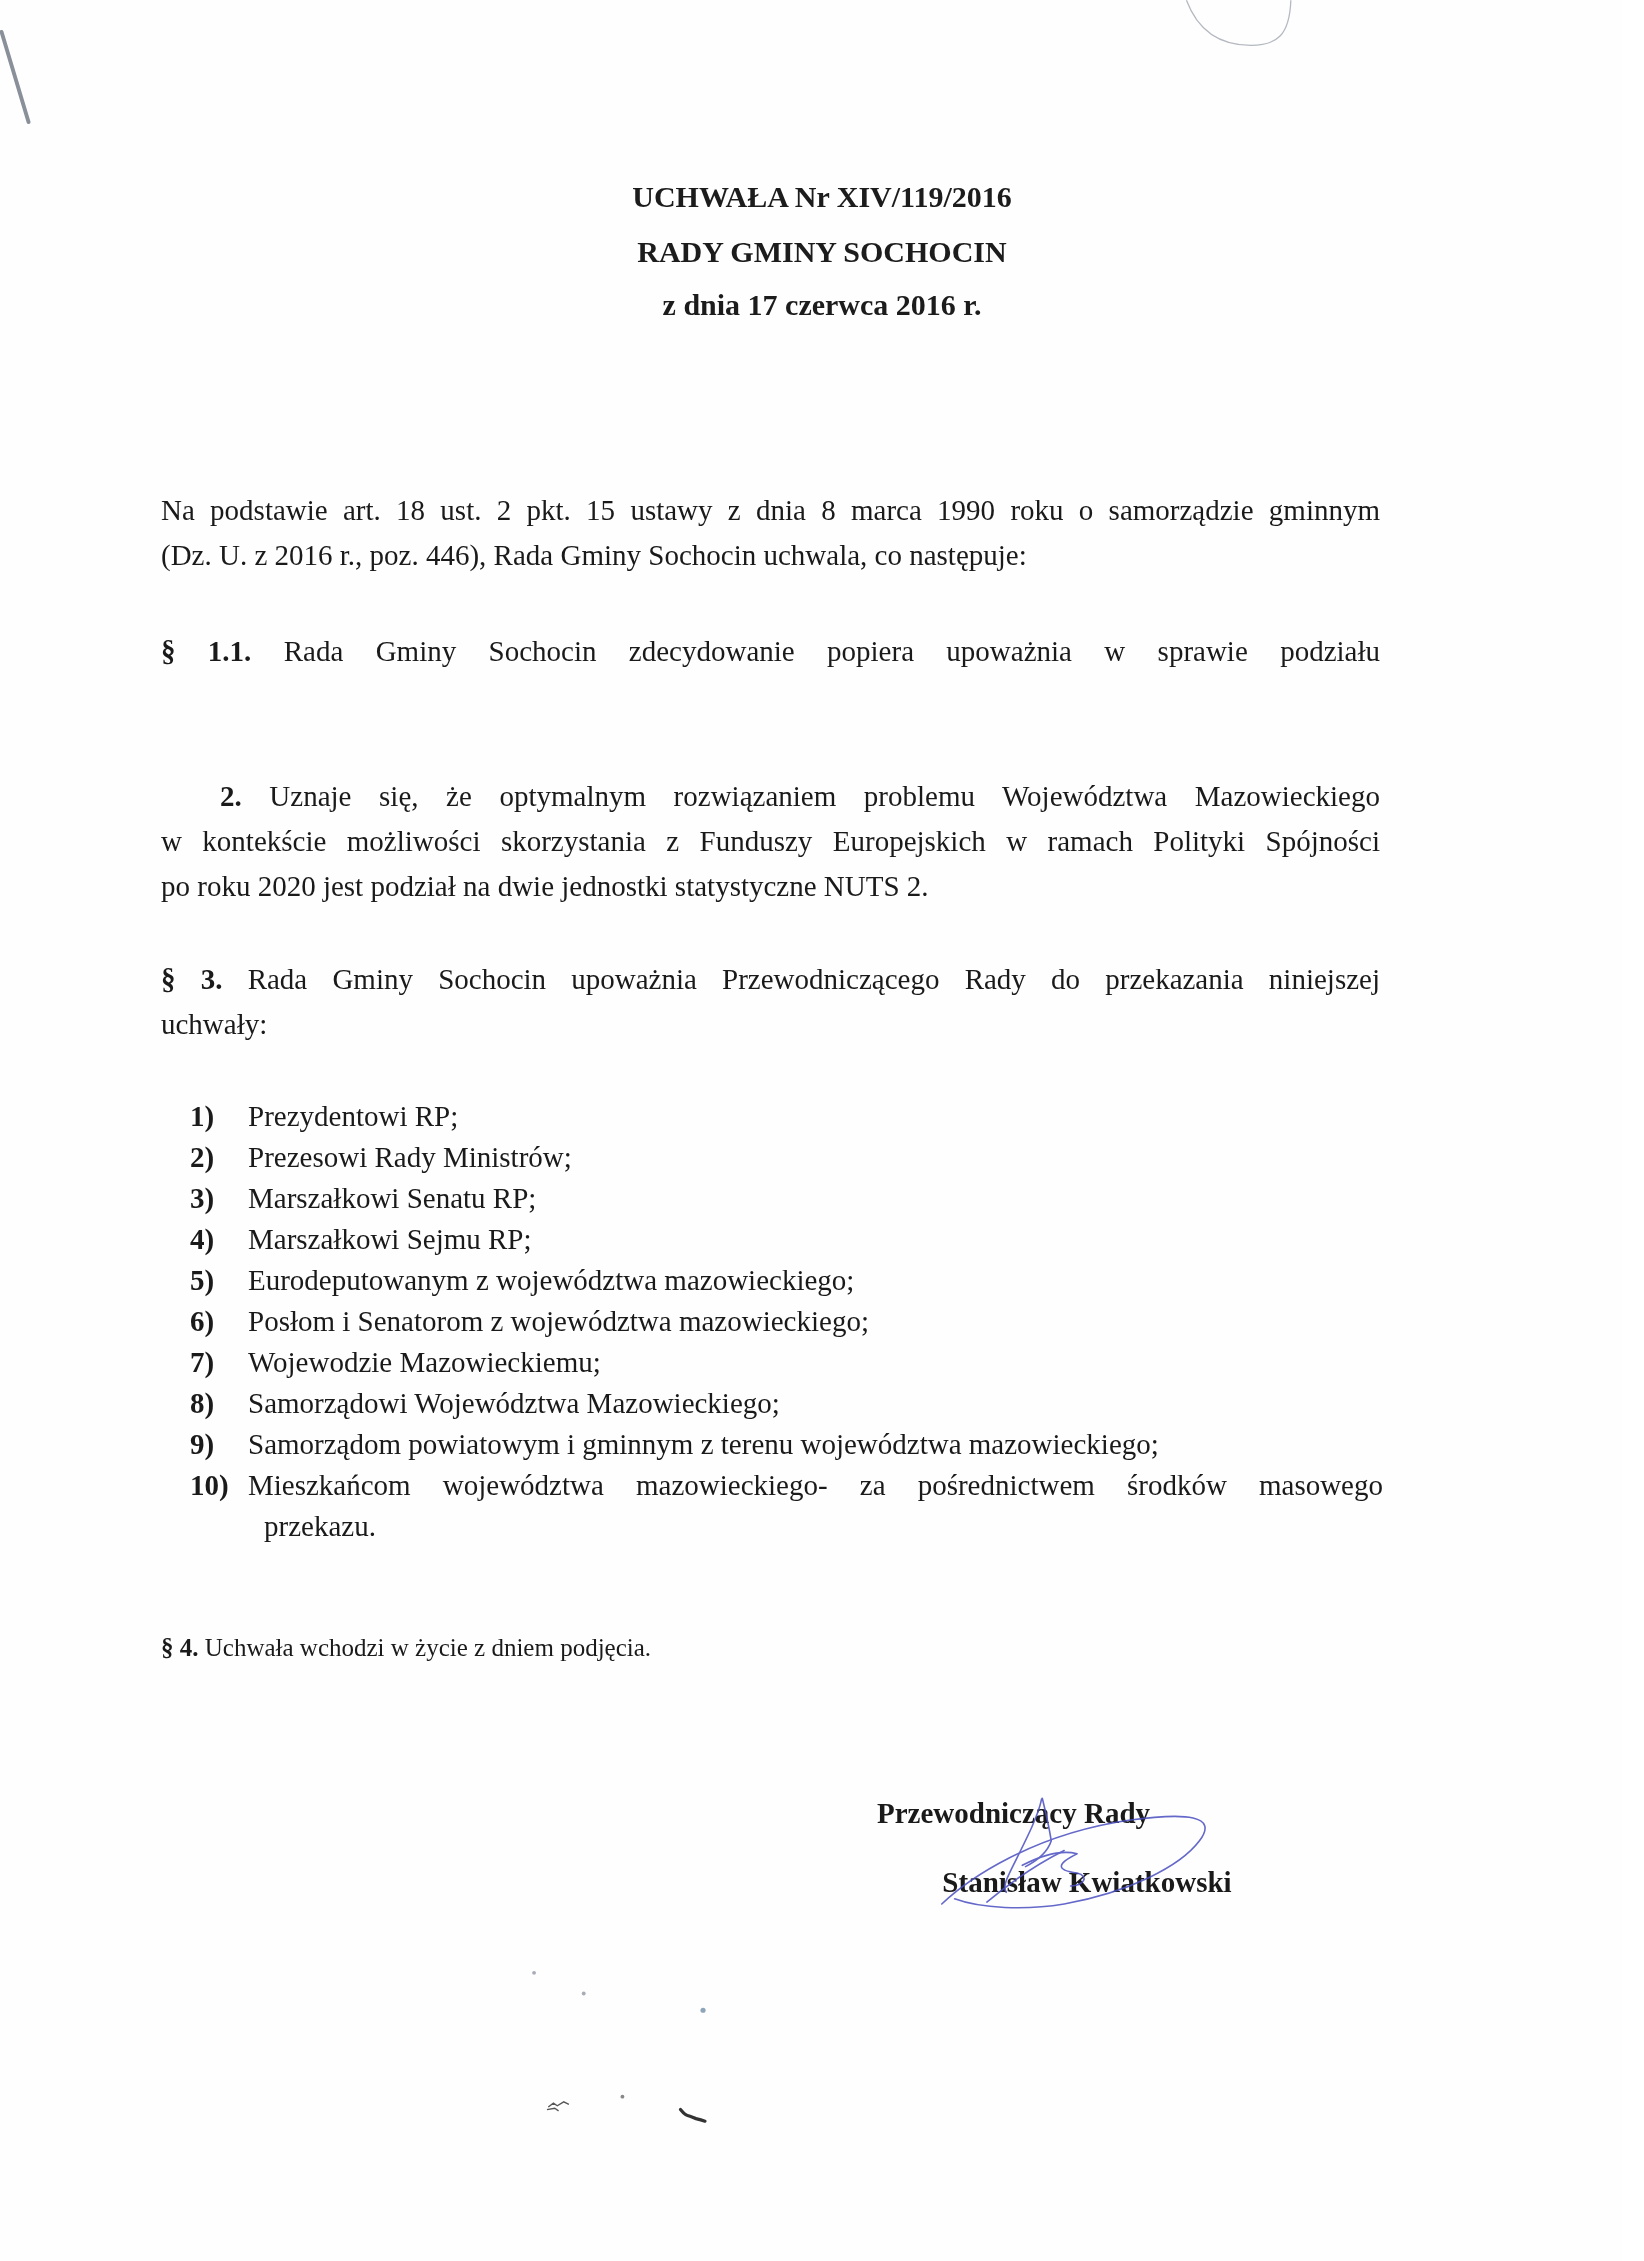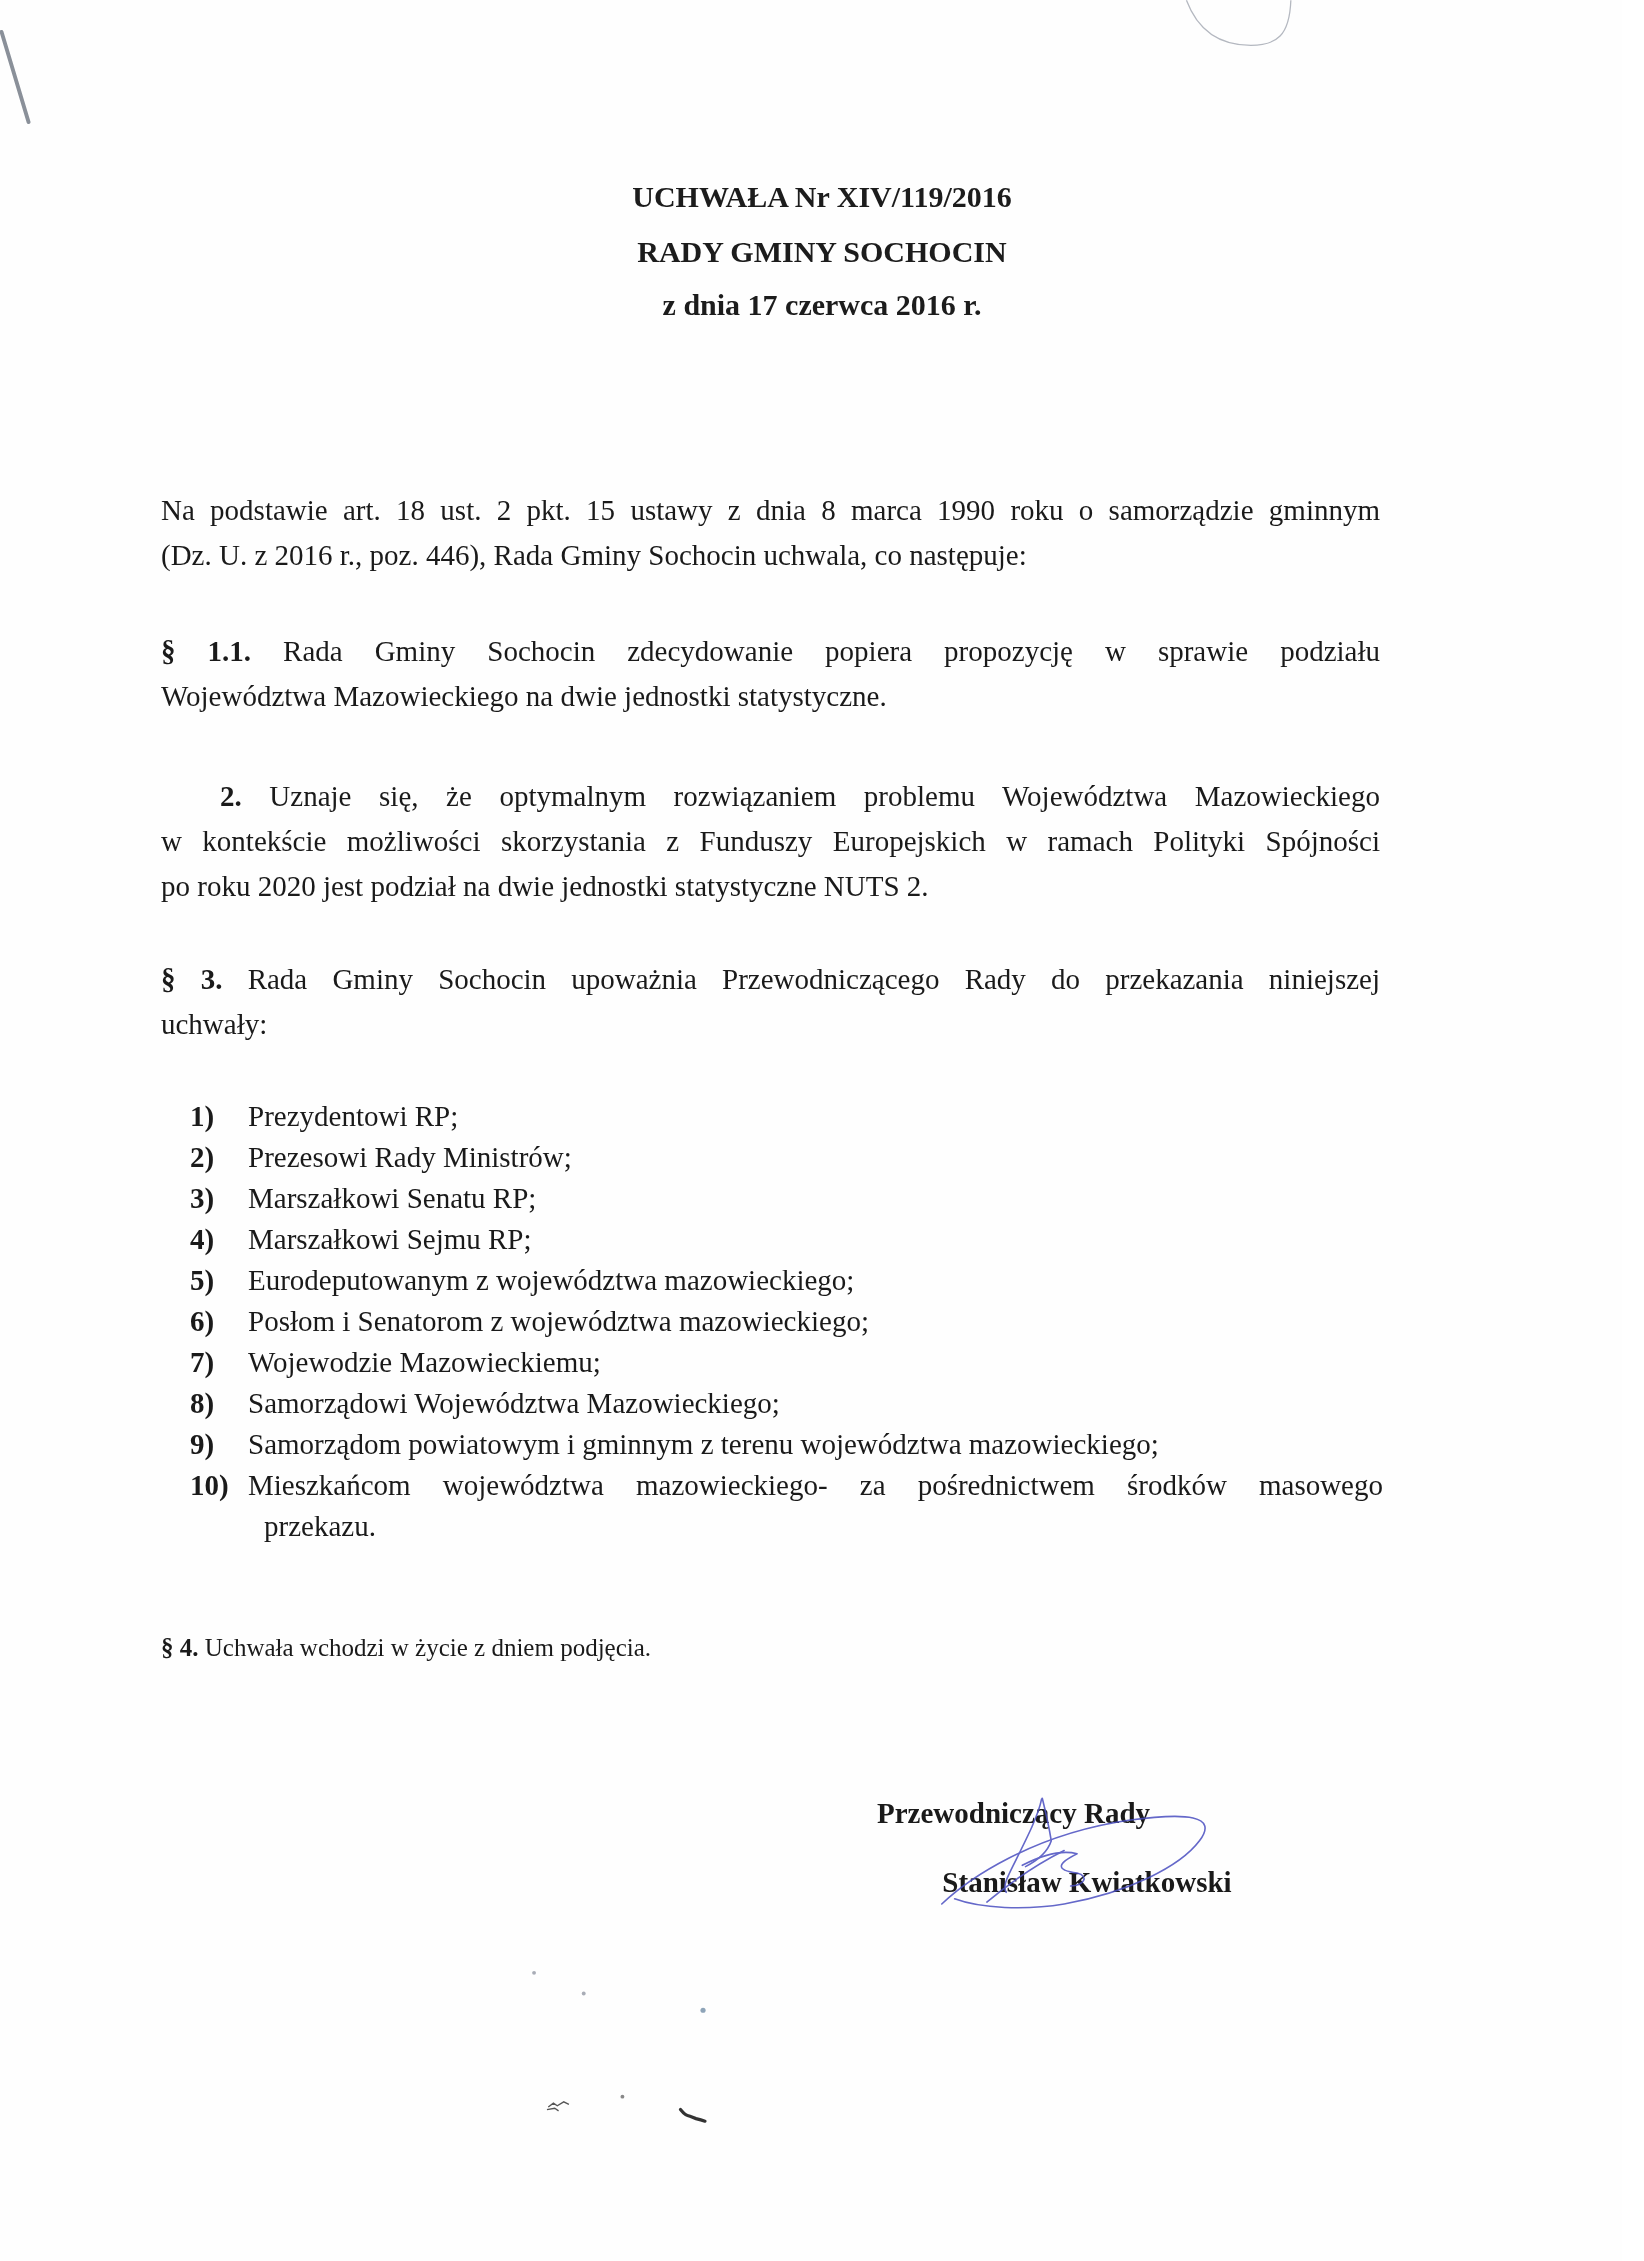--- a/index.html
+++ b/index.html
@@ -152,22 +152,21 @@
   <div class="header header-2">RADY GMINY SOCHOCIN</div>
   <div class="header header-3">z dnia 17 czerwca 2016 r.</div>
 
 
   <div class="para preamble">
     <span class="line justify">Na podstawie art. 18 ust. 2 pkt. 15 ustawy z dnia 8 marca 1990 roku o samorządzie gminnym</span>
     <span class="line">(Dz. U. z 2016 r., poz. 446), Rada Gminy Sochocin uchwala, co następuje:</span>
   </div>
 
   <div class="para s11">
-    <span class="line justify"><b class="bold">§ 1.1.</b> <span>Rada Gminy Sochocin zdecydowanie popiera propozycję w sprawie podziału</span></span>
-    <span class="line">Województwa Mazowieckiego na dwie jednostki statystyczne.</span>
+    <span class="line justify"><b class="bold">§ 1.1.</b> <span>Rada Gminy Sochocin zdecydowanie popiera upoważnia w sprawie podziału</span></span>
   </div>
 
   <div class="para s2">
     <span class="line justify first"><b class="bold">2.</b> <span>Uznaje się, że optymalnym rozwiązaniem problemu Województwa Mazowieckiego</span></span>
     <span class="line justify">w kontekście możliwości skorzystania z Funduszy Europejskich w ramach Polityki Spójności</span>
     <span class="line">po roku 2020 jest podział na dwie jednostki statystyczne NUTS 2.</span>
   </div>
 
   <div class="para s3">
     <span class="line justify"><b class="bold">§ 3.</b> <span>Rada Gminy Sochocin upoważnia Przewodniczącego Rady do przekazania niniejszej</span></span>

